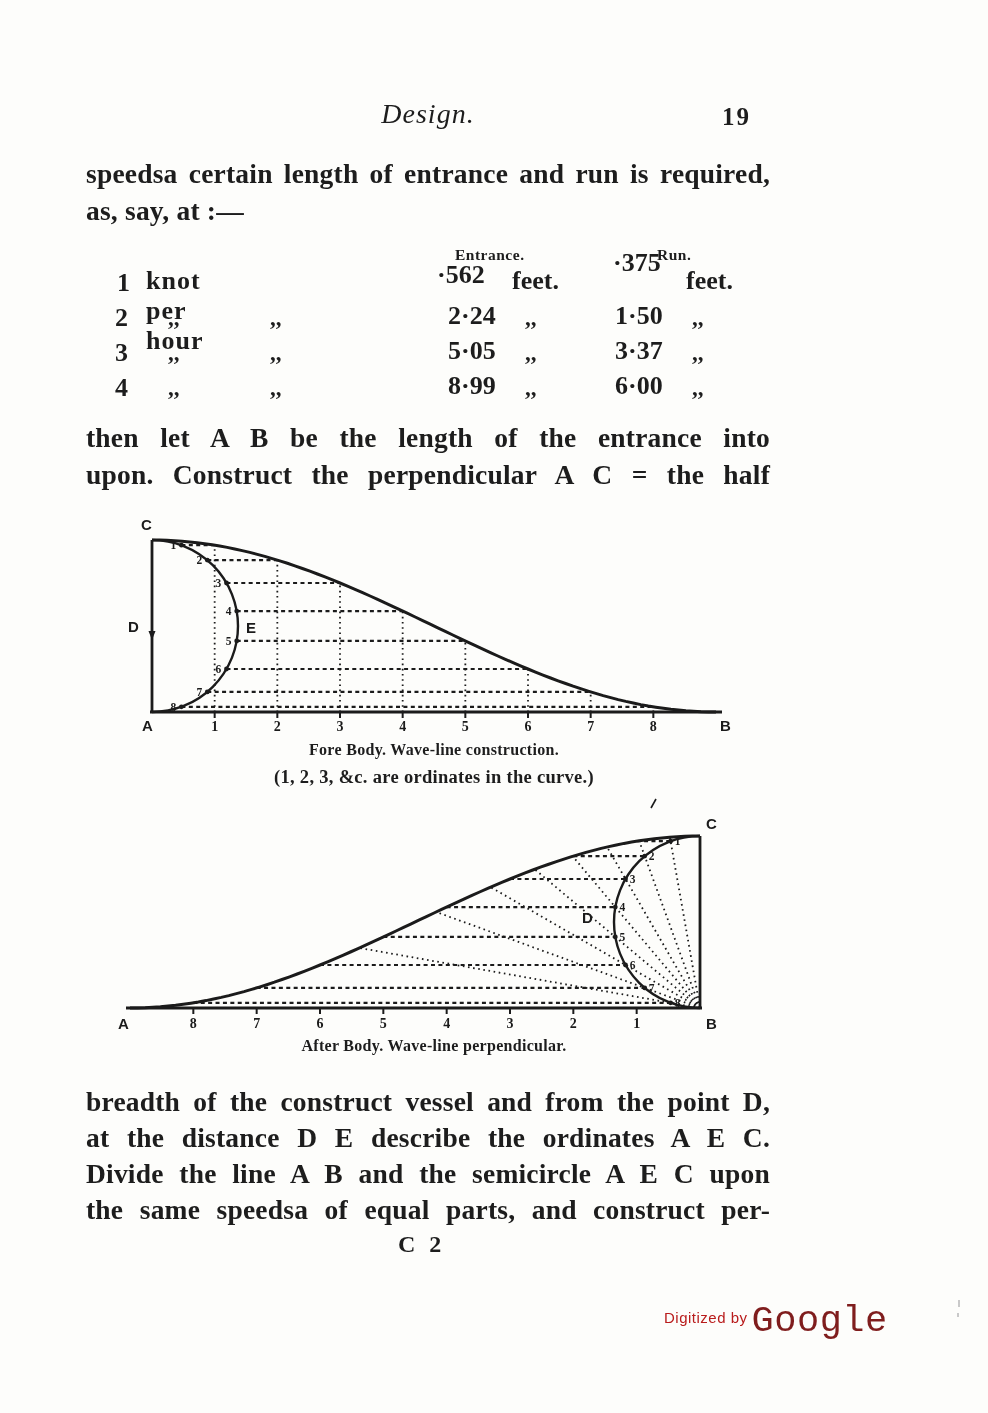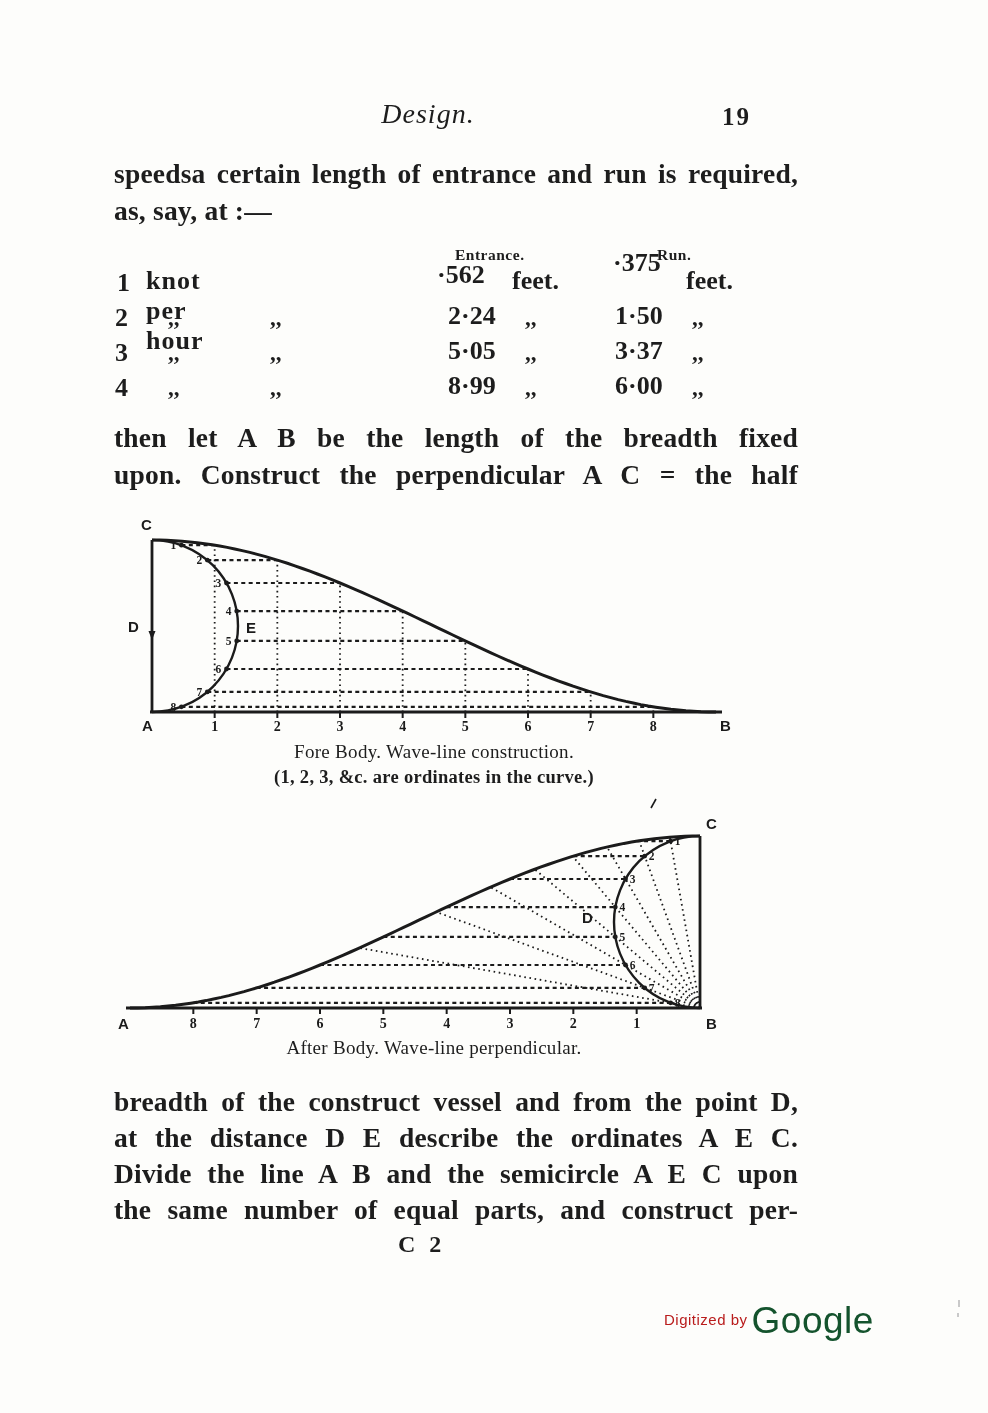--- a/index.html
+++ b/index.html
@@ -12,42 +12,42 @@
     overflow:hidden;
   }
   .abs{position:absolute;}
   
   .runhead{
     left:86px;top:98px;width:684px;text-align:center;
     font-style:italic;font-weight:normal;font-size:28px;letter-spacing:1px;
   }
   .pagenum{left:722px;top:103px;font-size:25px;font-weight:bold;letter-spacing:2px;}
   
-  .para{left:86px;width:684px;font-size:27.5px;font-weight:bold;letter-spacing:.2px;margin-left:28px;}
+  .para{left:86px;width:684px;font-size:27.5px;font-weight:bold;letter-spacing:.2px;}
   .para .ln{text-align:justify;text-align-last:justify;height:37px;white-space:nowrap;}
   .para .ln.short{text-align:left;text-align-last:left;}
   #para-intro{top:158px;}
   #para-middle{top:422px;}
   #para-bottom{top:1086px;}
   #para-bottom .ln{height:36px;}
   
   .tblhead{font-size:15.5px;font-weight:bold;letter-spacing:.5px;}
   .tcell{font-size:26px;font-weight:bold;}
   .tcomma{font-size:23px;font-weight:bold;}
   
-  .caption{left:104px;width:660px;text-align:center;font-weight:normal;font-size:19px;letter-spacing:.3px;}
+  .caption{left:104px;width:660px;text-align:center;font-weight:bold;font-size:16px;letter-spacing:.3px;}
   .caption2{left:104px;width:660px;text-align:center;font-weight:bold;font-size:18.5px;letter-spacing:.3px;}
   
   .sig{left:398px;top:1231px;width:80px;font-size:24px;font-weight:bold;}
   .sig span{display:inline-block;}
   .sig .s2{margin-left:14px;}
   
   .wm{left:664px;top:1300px;width:300px;color:#b3b3b3;white-space:nowrap;}
   .wm .wm-pre{font-family:"Liberation Sans",sans-serif;font-size:15px;color:#b91c1c;vertical-align:8px;letter-spacing:.5px;}
-  .wm .wm-logo{font-family:Liberation Sans, sans-serif;font-size:37px;color:#14532d;letter-spacing:.5px;}
+  .wm .wm-logo{font-family:Liberation Mono, monospace;font-size:37px;color:#7f1d1d;letter-spacing:.5px;}
   .speck{background:#c9c9c9;}
   svg text{font-family:"Liberation Sans",sans-serif;}
   svg .figletter{font-weight:bold;font-size:15px;}
   svg .tickdigit{font-family:"Liberation Serif",serif;font-weight:bold;font-size:14px;}
   svg .ptdigit{font-family:"Liberation Serif",serif;font-weight:bold;font-size:11.5px;}
 </style>
 </head>
 <body>
 
 <div class="abs runhead">Design.</div>
@@ -88,21 +88,21 @@
   <span class="abs tcell" style="left:115px;top:373px;">4</span>
   <span class="abs tcomma" style="left:168px;top:375px;">,,</span>
   <span class="abs tcomma" style="left:270px;top:375px;">,,</span>
   <span class="abs tcell" style="left:448px;top:371px;">8·99</span>
   <span class="abs tcomma" style="left:525px;top:375px;">,,</span>
   <span class="abs tcell" style="left:615px;top:371px;">6·00</span>
   <span class="abs tcomma" style="left:692px;top:375px;">,,</span>
 </div>
 
 <div class="abs para" id="para-middle">
-  <div class="ln">then let A B be the length of the breadth fixed</div>
+  <div class="ln">then let A B be the length of the entrance into</div>
   <div class="ln">upon.  Construct the perpendicular A C = the half</div>
 </div>
 
 <svg class="abs" id="fig-fore" style="left:108px;top:510px;" width="650" height="240" viewBox="0 0 650 240">
     <line x1="106.66666666666666" y1="202" x2="106.66666666666666" y2="35.18643461241187" stroke="#1b1b1b" stroke-width="1.8" stroke-dasharray="1.6 3.6"></line>
     <line x1="73.4137323260075" y1="35.18643461241187" x2="106.66666666666666" y2="35.18643461241187" stroke="#1b1b1b" stroke-width="2.2" stroke-dasharray="4 3.4"></line>
     <circle cx="73.4137323260075" cy="35.18643461241187" r="2.4" fill="#1b1b1b"></circle>
     <text x="65.4137323260075" y="39.18643461241187" fill="#1b1b1b" text-anchor="middle" class="ptdigit">1</text>
     <line x1="169.33333333333331" y1="202" x2="169.33333333333331" y2="50.120177891767895" stroke="#1b1b1b" stroke-width="1.8" stroke-dasharray="1.6 3.6"></line>
     <line x1="99.27973443304238" y1="50.120177891767895" x2="169.33333333333331" y2="50.120177891767895" stroke="#1b1b1b" stroke-width="2.2" stroke-dasharray="4 3.4"></line>
@@ -222,21 +222,21 @@
     <text x="606" y="233" fill="#1b1b1b" class="figletter">B</text>
     <text x="482" y="127" fill="#1b1b1b" class="figletter">D</text>
   </svg>
 
 <div class="abs caption" style="top:1037px;">After Body.   Wave-line perpendicular.</div>
 
 <div class="abs para" id="para-bottom">
   <div class="ln">breadth of the construct vessel and from the point D,</div>
   <div class="ln">at the distance D E describe the ordinates A E C.</div>
   <div class="ln">Divide the line A B and the semicircle A E C upon</div>
-  <div class="ln">the same number of equal parts, and construct per-</div>
+  <div class="ln">the same speedsa of equal parts, and construct per-</div>
 </div>
 
 <div class="abs sig">
   <span class="s1">C</span><span class="s2">2</span>
 </div>
 
 <div class="abs wm">
   <span class="wm-pre">Digitized by</span>
   <span class="wm-logo">Google</span>
 </div>

